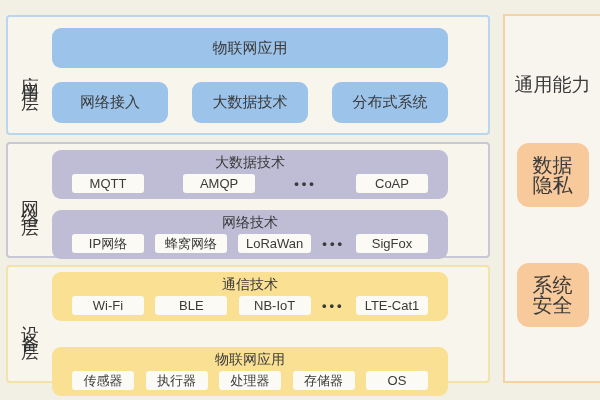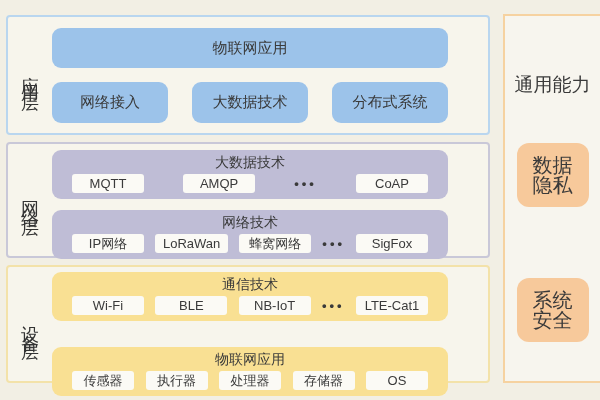--- a/index.html
+++ b/index.html
@@ -53,21 +53,21 @@
     box-sizing:border-box;background:#f7f5ee;border:2px solid #f6d2a0;border-radius:0;
   }
   .side-title{position:absolute;top:56px;left:0;right:0;text-align:center;font-size:19px;}
   .cap-box{
     position:absolute;left:50%;transform:translateX(-50%);
     width:72px;height:64px;background:#f7c99b;border-radius:12px;
     display:flex;flex-direction:column;align-items:center;justify-content:center;
     font-size:20px;line-height:20px;
   }
   #cap-0{top:127px;}
-  #cap-1{top:262px;}
+  #cap-1{top:247px;}
   .cap-line{display:block;}
 </style>
 </head>
 <body>
 
 <div class="section" id="sec-app">
   <div class="layer-label">应用层</div>
   <div class="content">
     <div class="big-box">物联网应用</div>
     <div class="app-row">
@@ -87,22 +87,22 @@
         <div class="chip">MQTT</div>
         <div class="chip">AMQP</div>
         <div class="dots">•••</div>
         <div class="chip">CoAP</div>
       </div>
     </div>
     <div class="group purple">
       <div class="group-title">网络技术</div>
       <div class="chip-row">
         <div class="chip">IP网络</div>
+        <div class="chip">蜂窝网络</div>
         <div class="chip">LoRaWan</div>
-        <div class="chip">蜂窝网络</div>
         <div class="dots">•••</div>
         <div class="chip">SigFox</div>
       </div>
     </div>
   </div>
 </div>
 
 <div class="section" id="sec-dev">
   <div class="layer-label">设备层</div>
   <div class="content">

